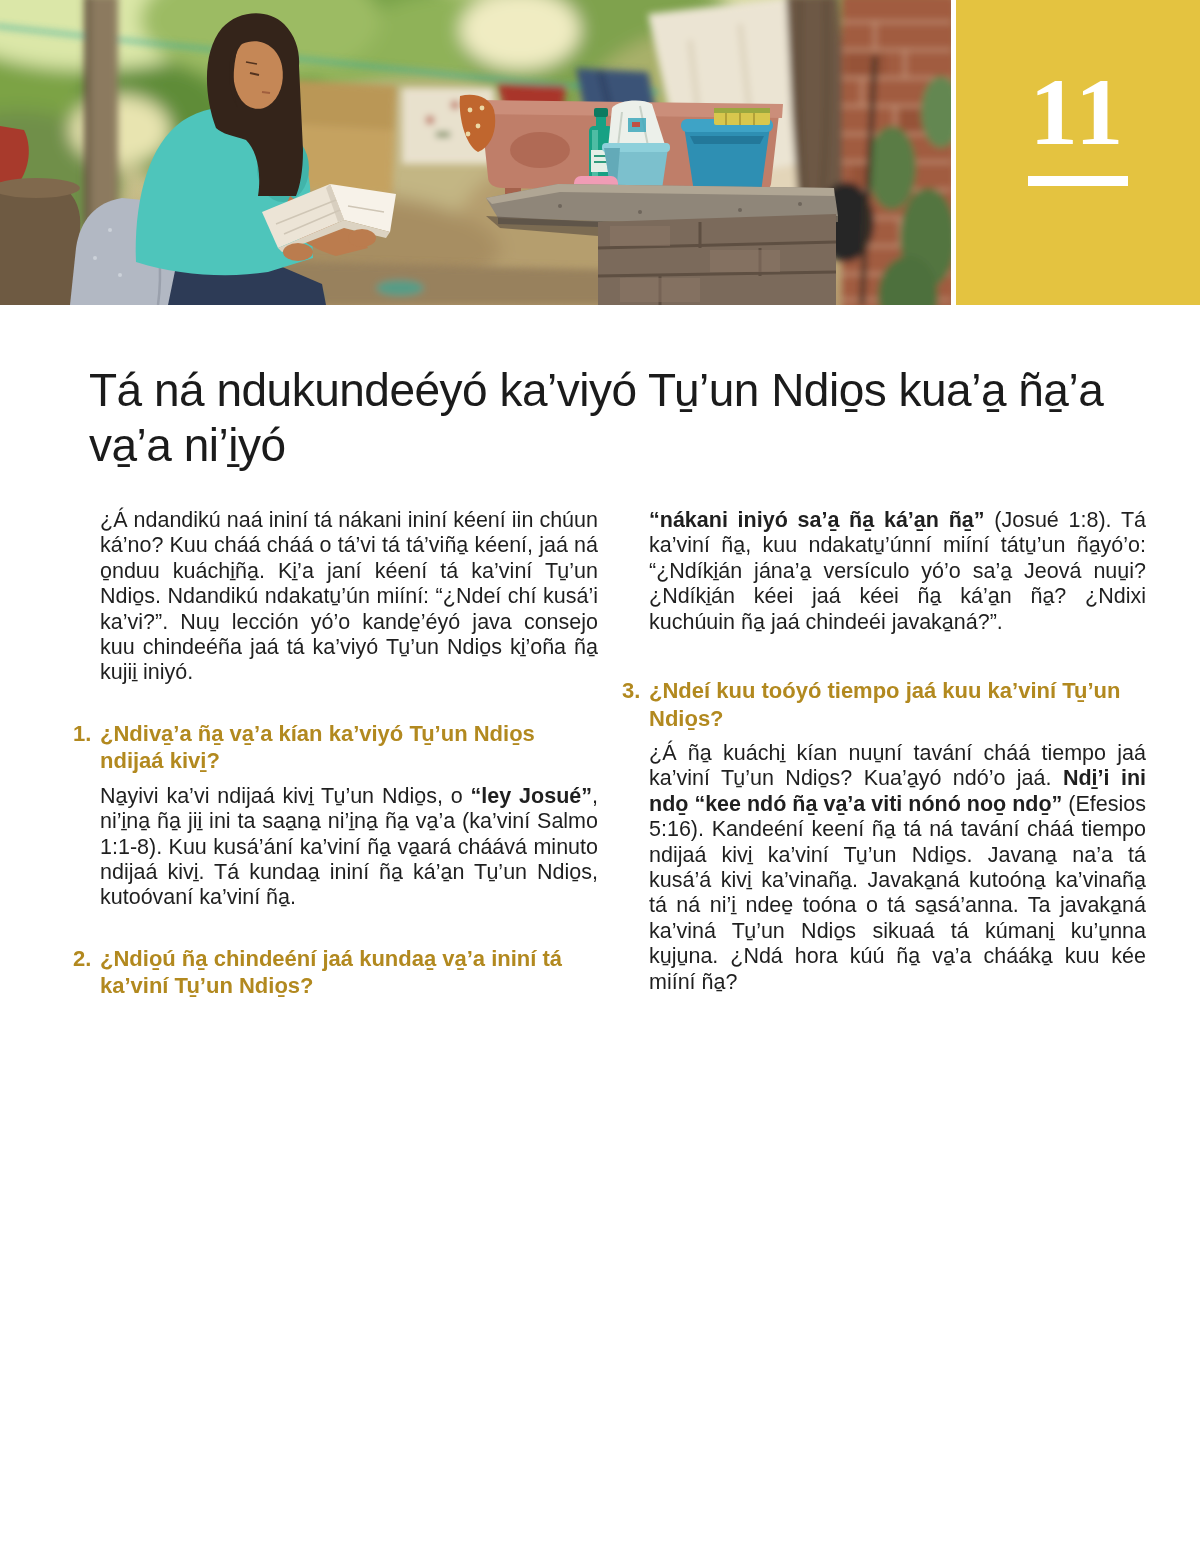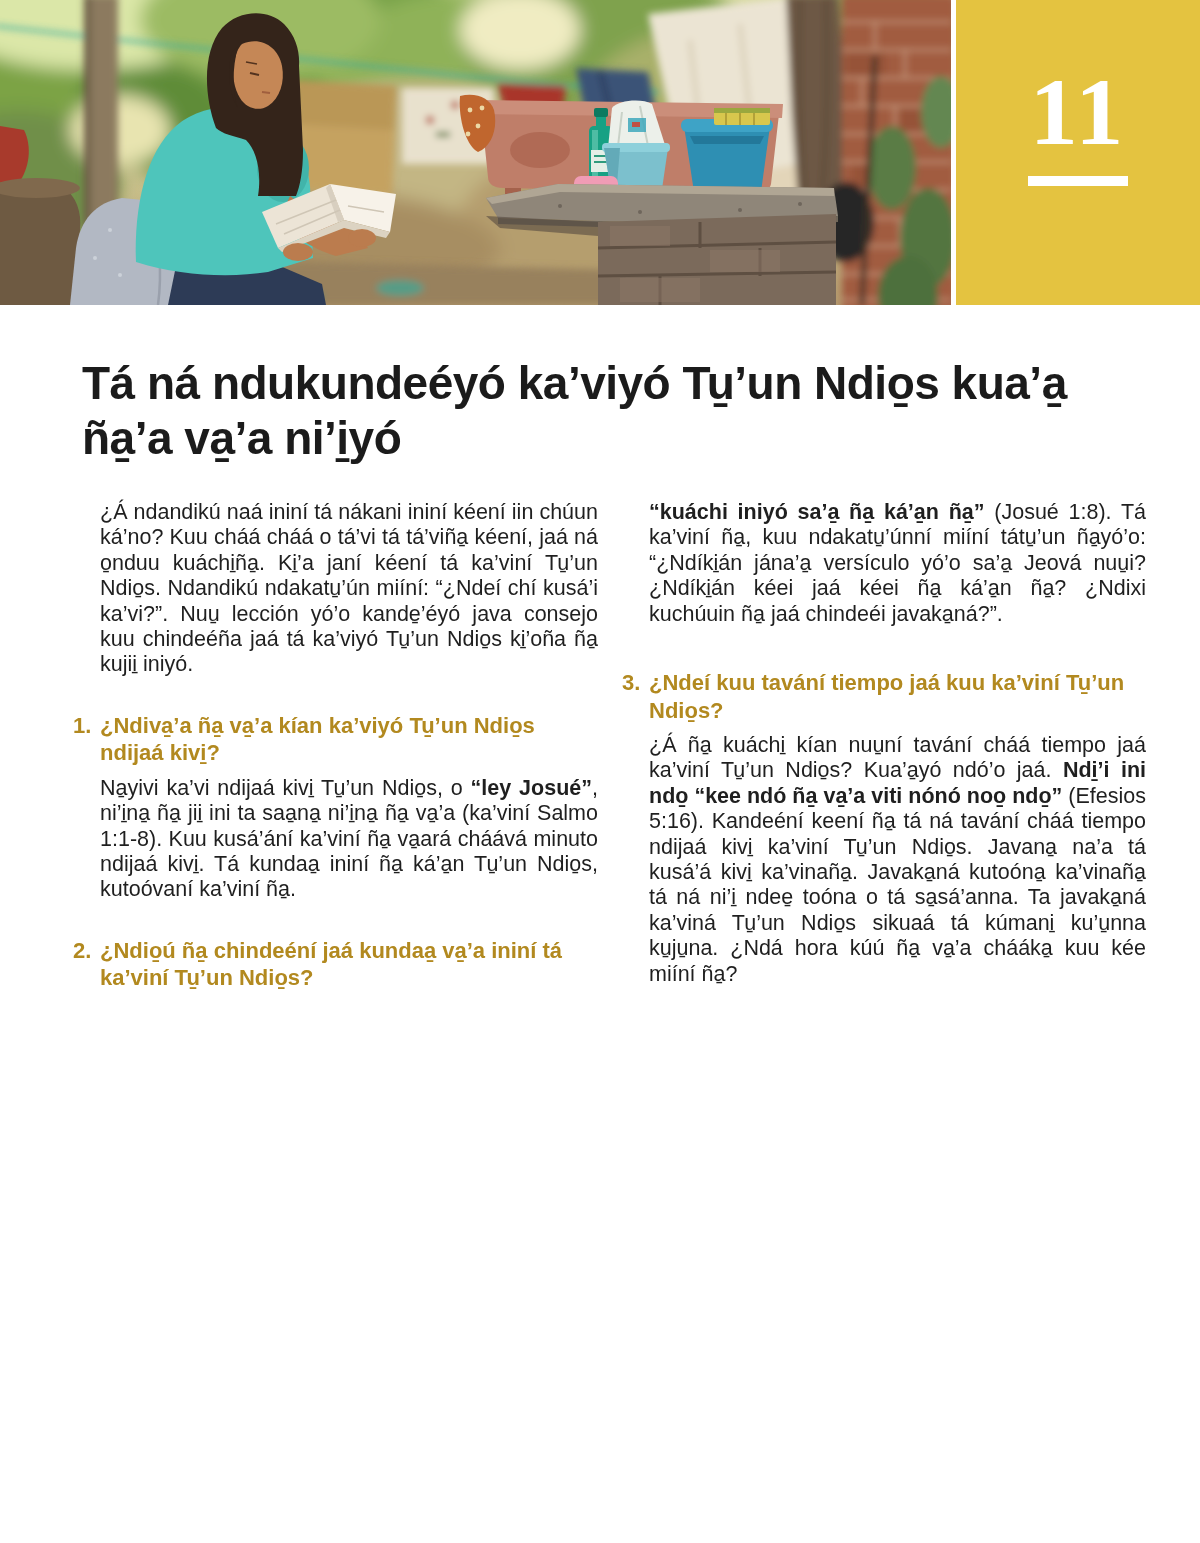--- a/index.html
+++ b/index.html
@@ -12,28 +12,28 @@
   .chapter-box{
     position:absolute;left:956px;top:0;width:244px;height:305px;background:#e4c340;
     display:flex;flex-direction:column;align-items:center;
   }
   .chapter-num{
     margin-top:62px;font-family:"Liberation Serif","DejaVu Serif",serif;
     font-weight:bold;font-size:96px;line-height:100px;color:#ffffff;letter-spacing:3px;
   }
   .chapter-bar{width:100px;height:10px;background:#ffffff;margin-top:14px;}
   .title{
-    position:absolute;left:73px;top:347px;width:1020px;margin:9px;
-    font-size:46px;line-height:55px;font-weight:bold;color:#1b1b1b;letter-spacing:-0.5px;
+    position:absolute;left:73px;top:347px;width:1020px;margin:16px;
+    font-size:46px;line-height:55px;font-weight:normal;color:#1b1b1b;letter-spacing:-0.5px;
   }
   .col{position:absolute;top:500px;}
   .col-left{left:73px;width:525px;}
   .col-right{left:622px;width:524px;}
   .para{
-    margin:0 0 0 27px;text-align:justify;font-size:21.5px;line-height:25.4px;color:#1f1f1f;
+    margin:8px 0 0 27px;text-align:justify;font-size:21.5px;line-height:25.4px;color:#1f1f1f;
   }
   .para .bold{font-weight:bold;}
   .section{margin-top:34px;}
   .col-right .section{margin-top:42px;}
   .section-head{
     display:flex;color:#b2891f;font-weight:bold;font-size:22px;line-height:27.5px;
     margin:0 0 9px 0;
   }
   .section-num{flex:none;width:27px;}
   .section-heading{flex:1;}
@@ -266,24 +266,24 @@
 
     <div class="section">
       <div class="section-head">
         <span class="section-num">2.</span>
         <span class="section-heading">¿Ndio̱ú ña̱ chindeéní jaá kundaa̱ va̱’a ininí tá ka’viní Tu̱’un Ndio̱s?</span>
       </div>
     </div>
   </div>
 
   <div class="col col-right">
-    <p class="para"><span class="bold">“kuáchi iniyó sa’a̱ ña̱ ká’a̱n ña̱”</span><span> (Josué 1:8). Tá ka’viní ña̱, kuu ndakatu̱’únní miíní tátu̱’un ña̱yó’o: “¿Ndíki̱án jána’a̱ versículo yó’o sa’a̱ Jeová nuu̱i? ¿Ndíki̱án kéei jaá kéei ña̱ ká’a̱n ña̱? ¿Ndixi kuchúuin ña̱ jaá chindeéi javaka̱ná?”.</span></p>
+    <p class="para"><span class="bold">“nákani iniyó sa’a̱ ña̱ ká’a̱n ña̱”</span><span> (Josué 1:8). Tá ka’viní ña̱, kuu ndakatu̱’únní miíní tátu̱’un ña̱yó’o: “¿Ndíki̱án jána’a̱ versículo yó’o sa’a̱ Jeová nuu̱i? ¿Ndíki̱án kéei jaá kéei ña̱ ká’a̱n ña̱? ¿Ndixi kuchúuin ña̱ jaá chindeéi javaka̱ná?”.</span></p>
 
     <div class="section">
       <div class="section-head">
         <span class="section-num">3.</span>
-        <span class="section-heading">¿Ndeí kuu tavání tiempo jaá kuu ka’viní Tu̱’un Ndio̱s?</span>
+        <span class="section-heading">¿Ndeí kuu toóyó tiempo jaá kuu ka’viní Tu̱’un Ndio̱s?</span>
       </div>
       <p class="para"><span>¿Á ña̱ kuáchi̱ kían nuu̱ní tavání cháá tiempo jaá ka’viní Tu̱’un Ndio̱s? Kua’a̱yó ndó’o jaá. </span><span class="bold">Ndi̱’i ini ndo̱ “kee ndó ña̱ va̱’a viti nónó noo̱ ndo̱”</span><span> (Efesios 5:16). Kandeéní keení ña̱ tá ná tavání cháá tiempo ndijaá kivi̱ ka’viní Tu̱’un Ndio̱s. Javana̱ na’a tá kusá’á kivi̱ ka’vinaña̱. Javaka̱ná kutoóna̱ ka’vinaña̱ tá ná ni’i̱ ndee̱ toóna o tá sa̱sá’anna. Ta javaka̱ná ka’viná Tu̱’un Ndio̱s sikuaá tá kúmani̱ ku’u̱nna ku̱ju̱na. ¿Ndá hora kúú ña̱ va̱’a chááka̱ kuu kée miíní ña̱?</span></p>
     </div>
   </div>
 
 </div>
 
 </body></html>

